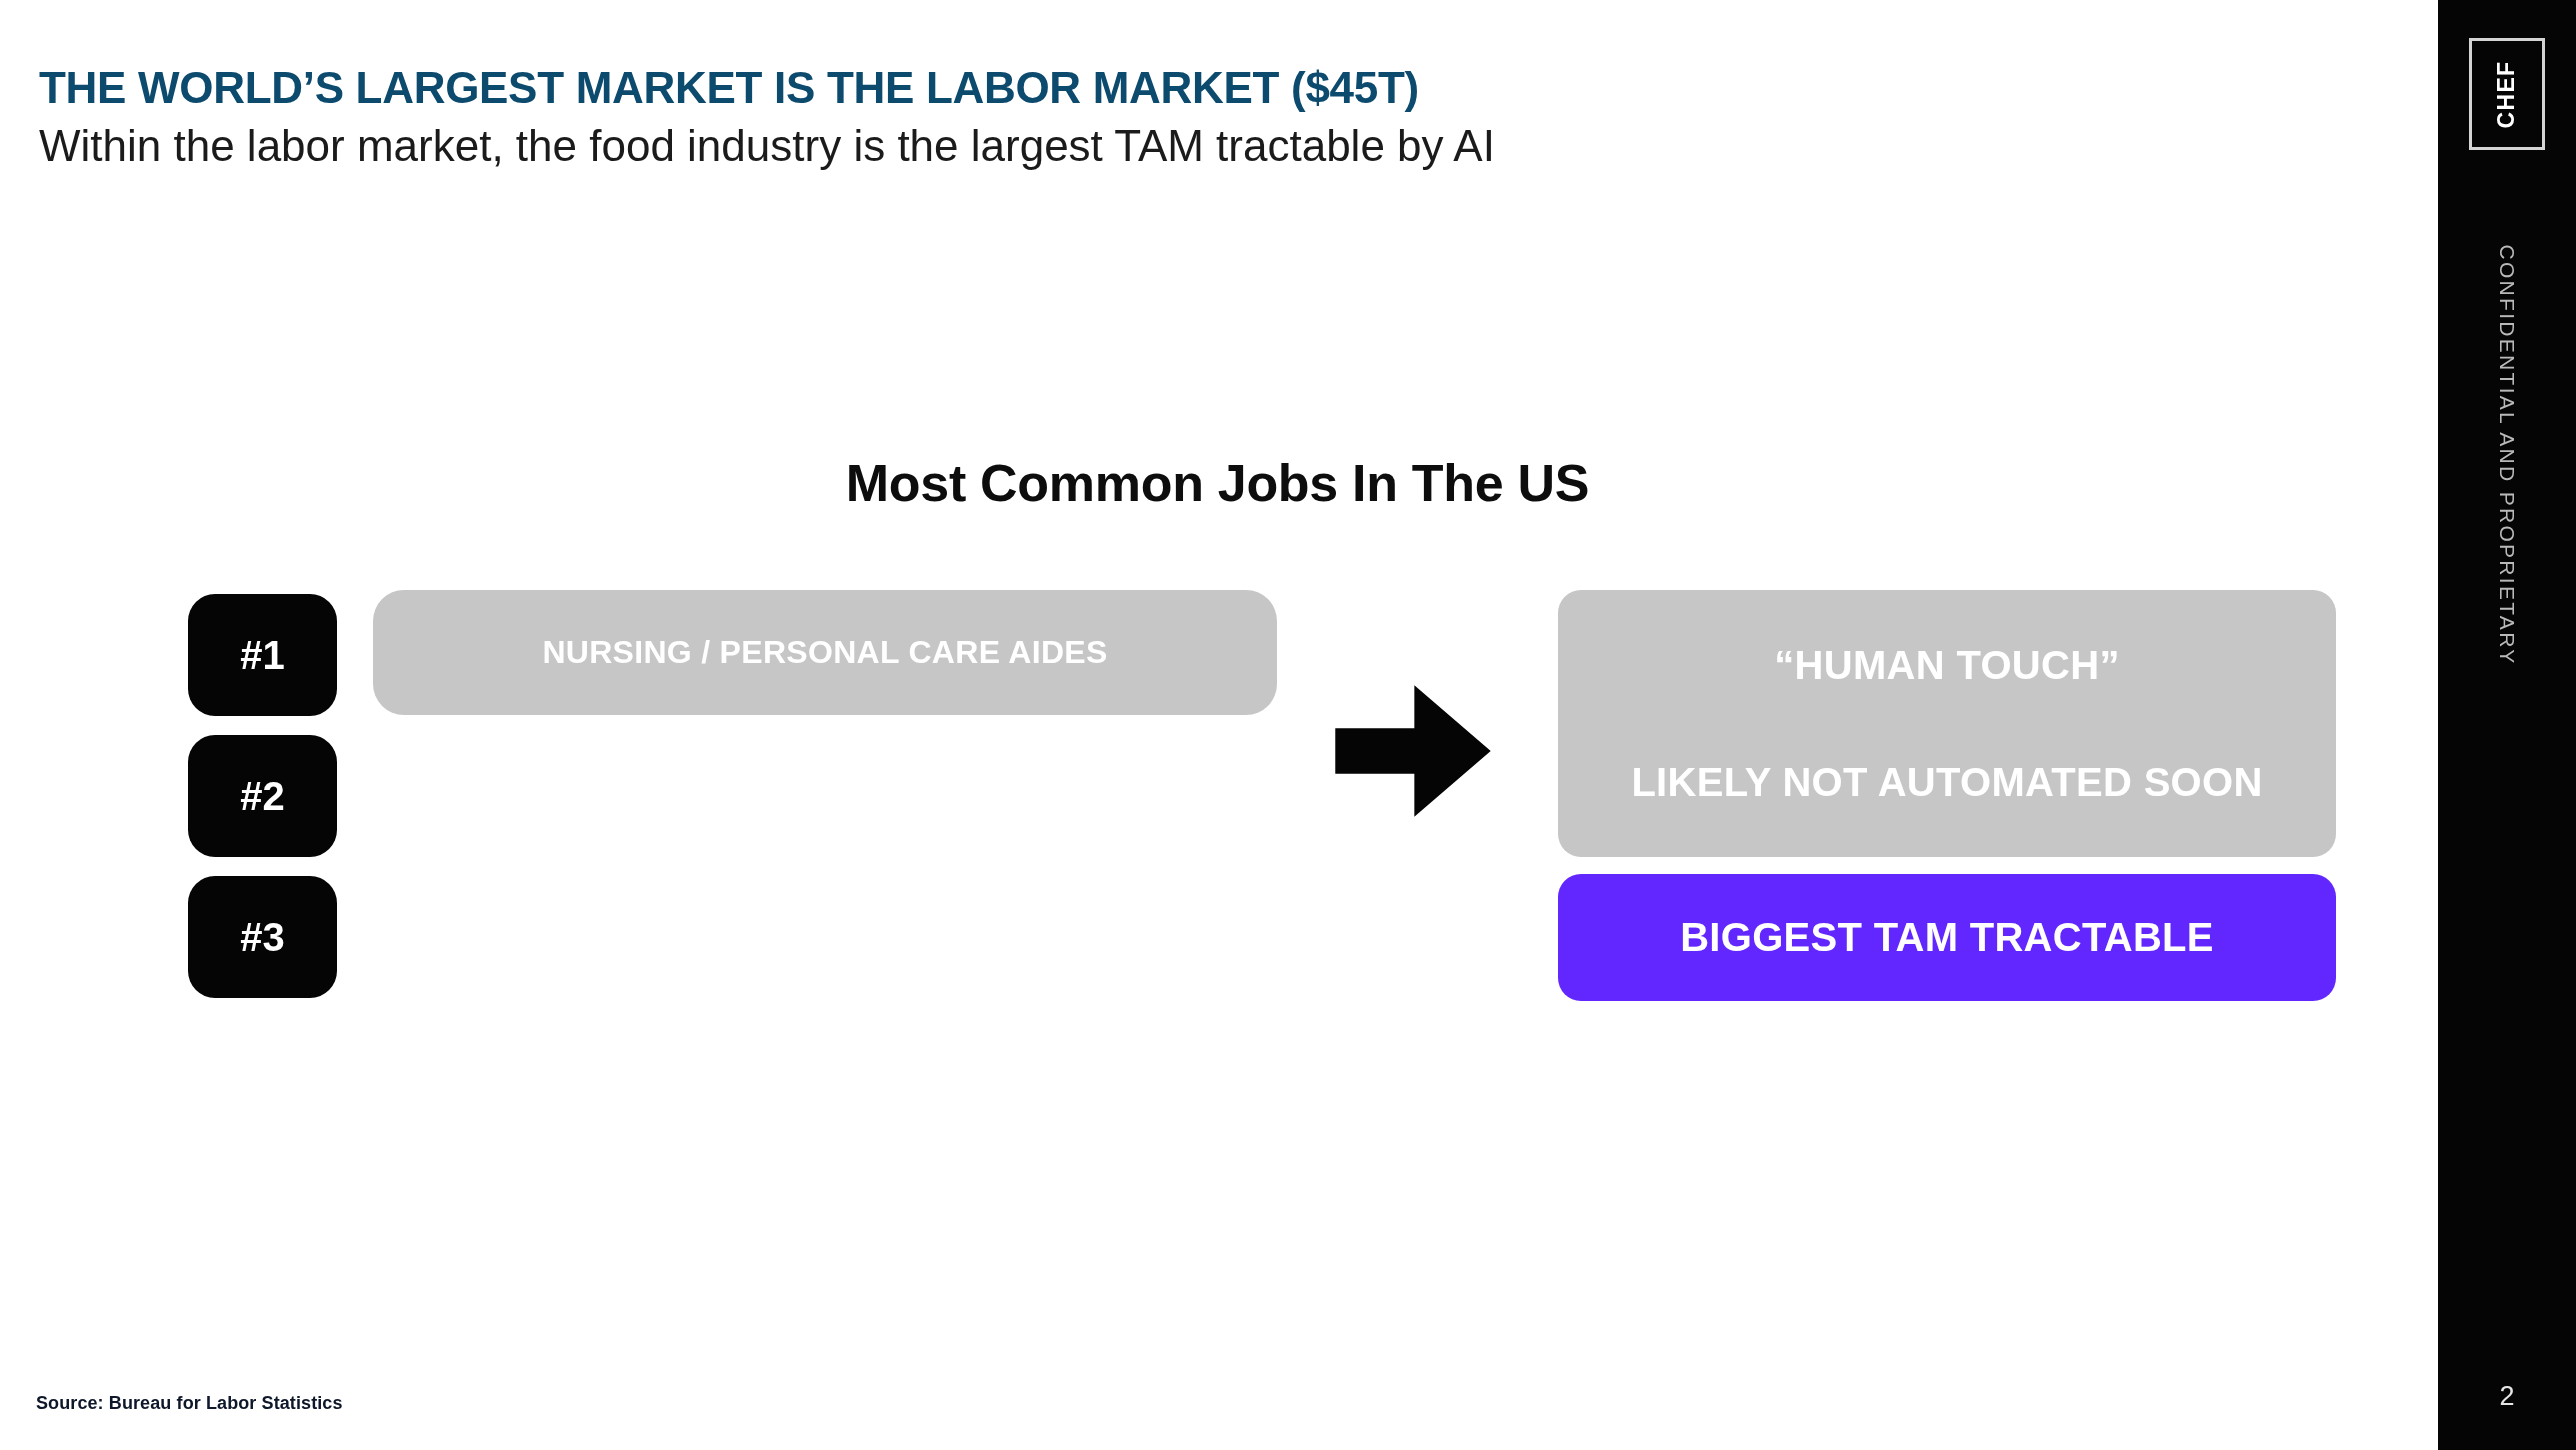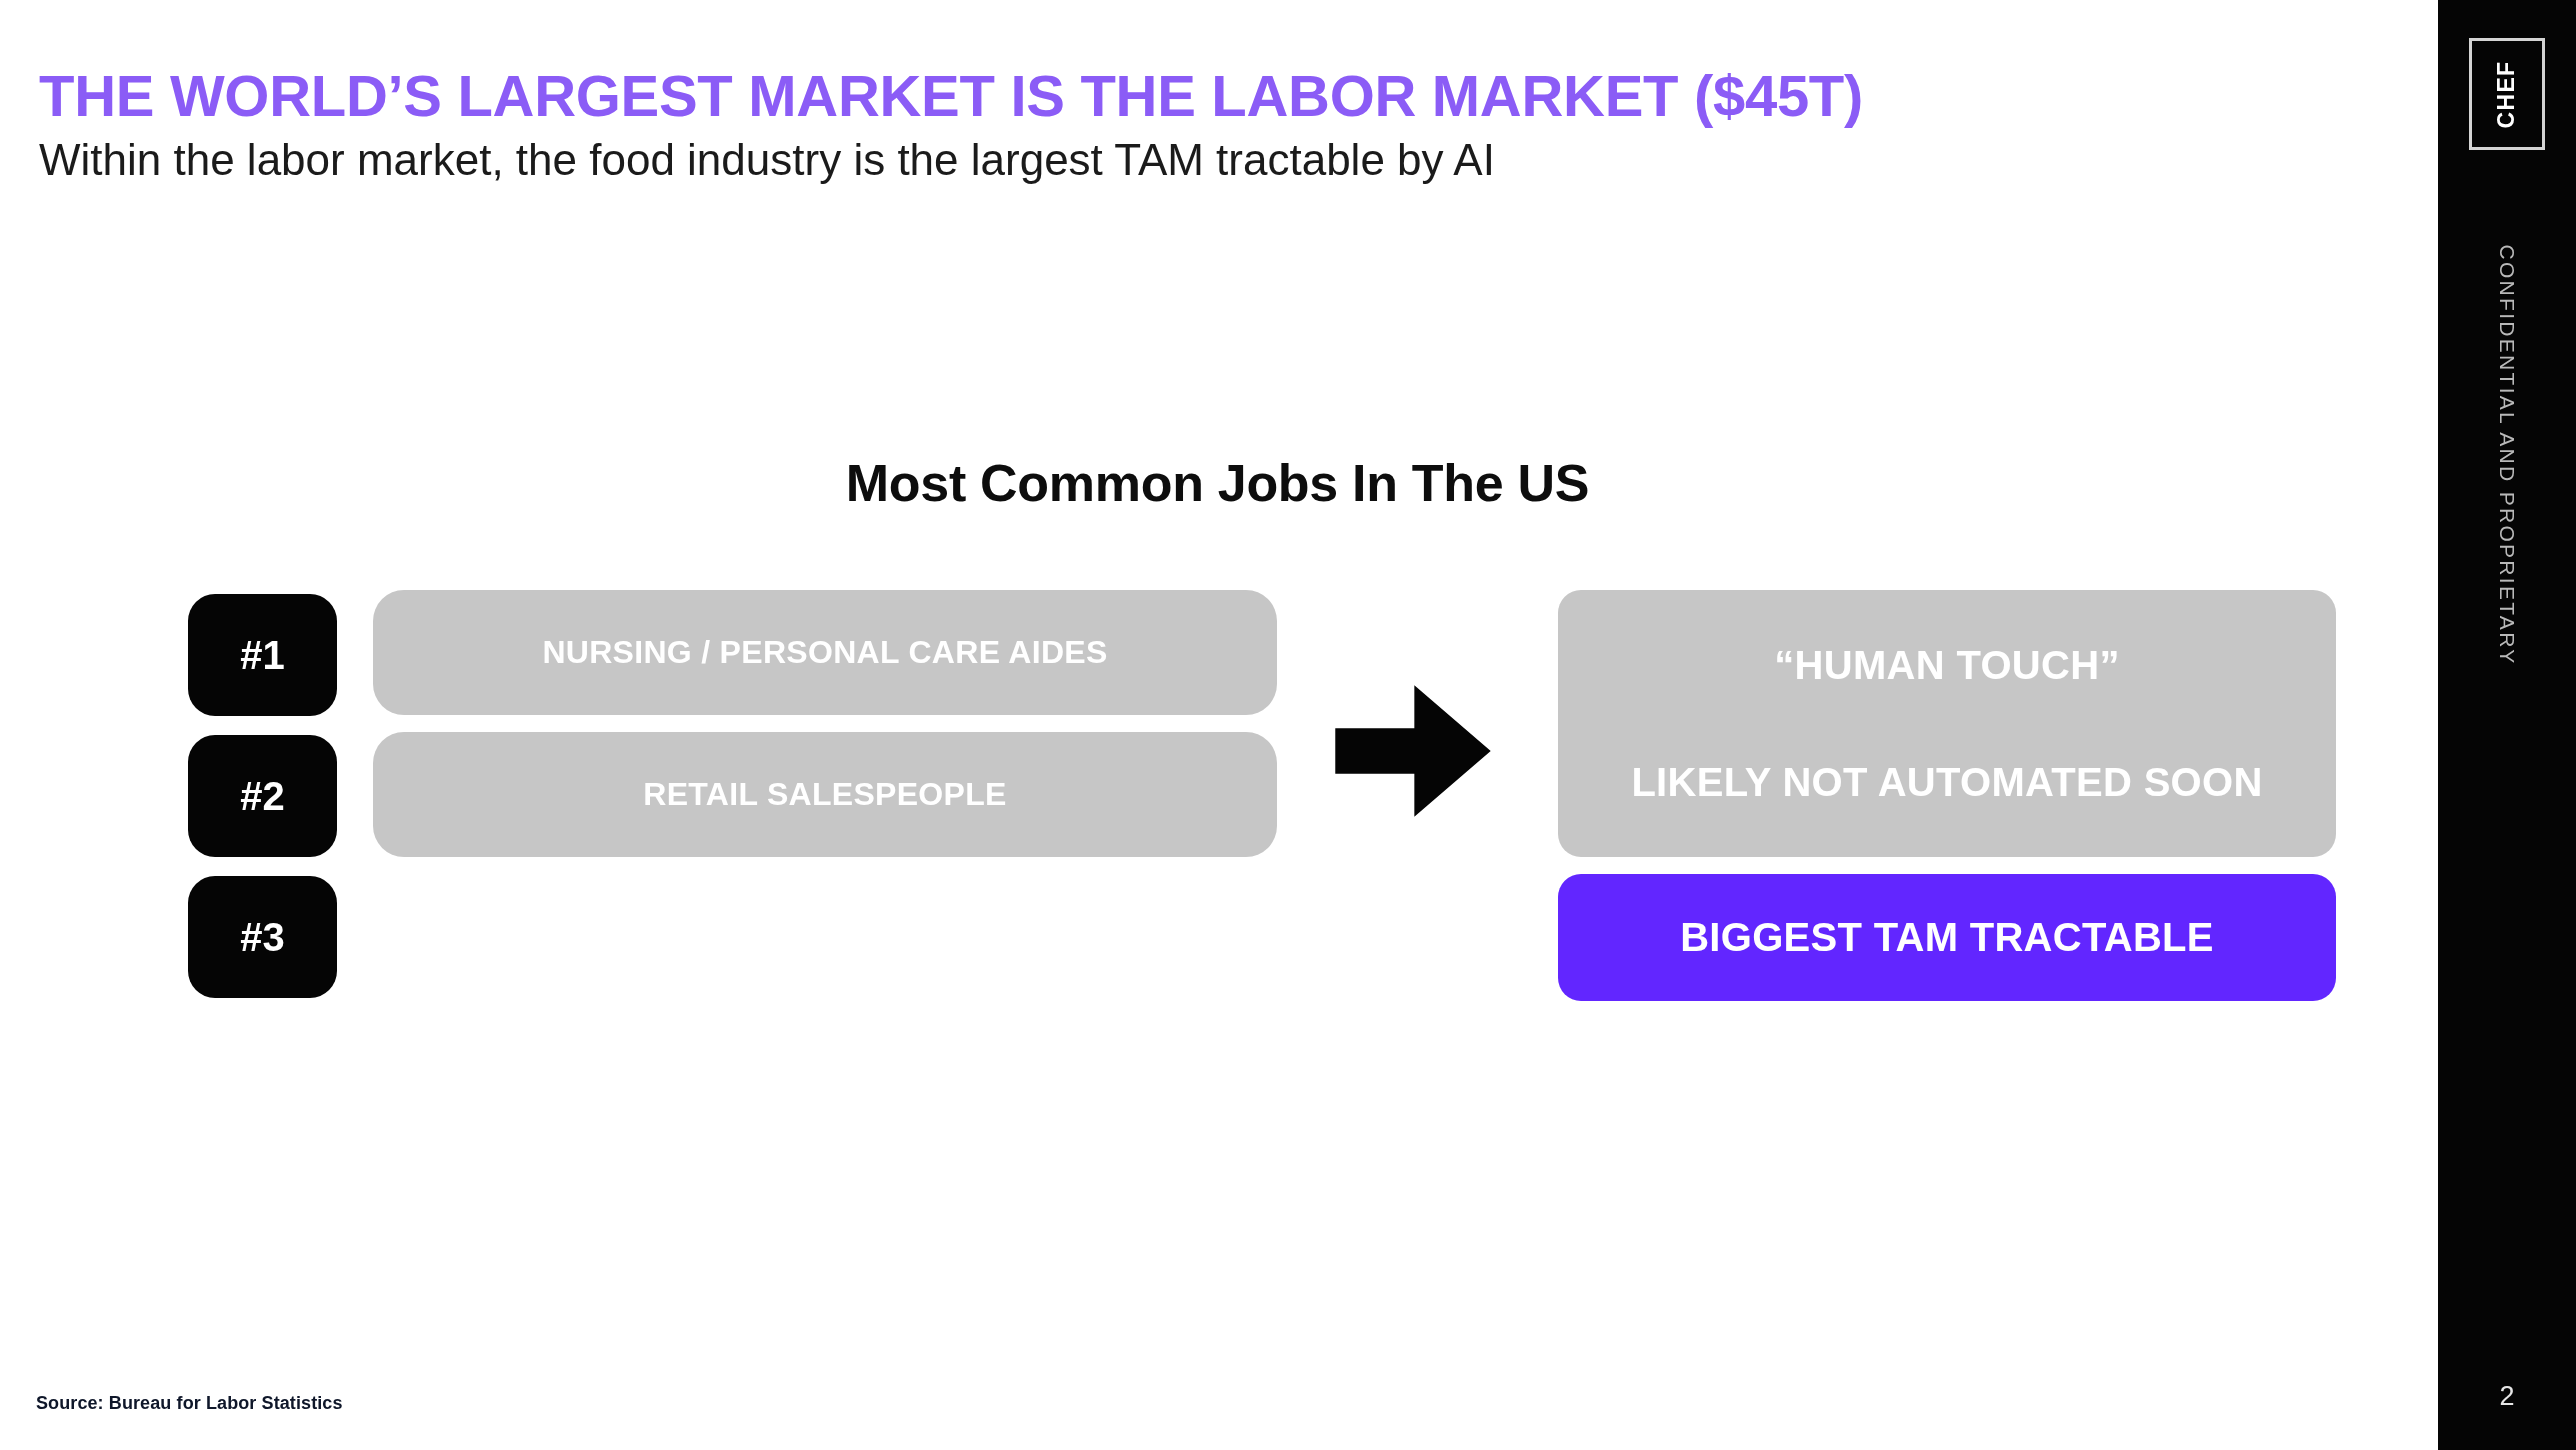--- a/index.html
+++ b/index.html
@@ -22,24 +22,24 @@
   
   #header {
     position: absolute;
     left: 39px;
     top: 66px;
     width: 2361px;
   }
   #slide-title {
     font-family: "Liberation Sans", sans-serif;
     font-weight: 700;
-    font-size: 58px;
+    font-size: 44px;
     letter-spacing: -0.3px;
     line-height: 1.02;
-    color: #8b5cf6;
+    color: #0c4a6e;
     white-space: nowrap;
   }
   #slide-subtitle {
     font-family: "Liberation Sans", sans-serif;
     font-weight: 400;
     font-size: 44px;
     line-height: 1.08;
     color: #1b1b1b;
     margin-top: 10.7px;
     white-space: nowrap;
@@ -232,21 +232,20 @@
 
   <div id="diagram">
 
     <div class="rank-col">
       <div class="rank-badge r1">#1</div>
       <div class="rank-badge r2">#2</div>
       <div class="rank-badge r3">#3</div>
     </div>
 
     <div class="job-bar b1">NURSING / PERSONAL CARE AIDES</div>
-    <div class="job-bar b2">RETAIL SALESPEOPLE</div>
 
   </div>
 
   <div id="arrow-wrap">
     <svg viewBox="0 0 232 200" xmlns="http://www.w3.org/2000/svg" aria-hidden="true">
       <path d="M0 66 L118 66 L118 2 L232 100 L118 198 L118 134 L0 134 Z" fill="#050505"></path>
     </svg>
   </div>
 
   <div id="conclusion">

